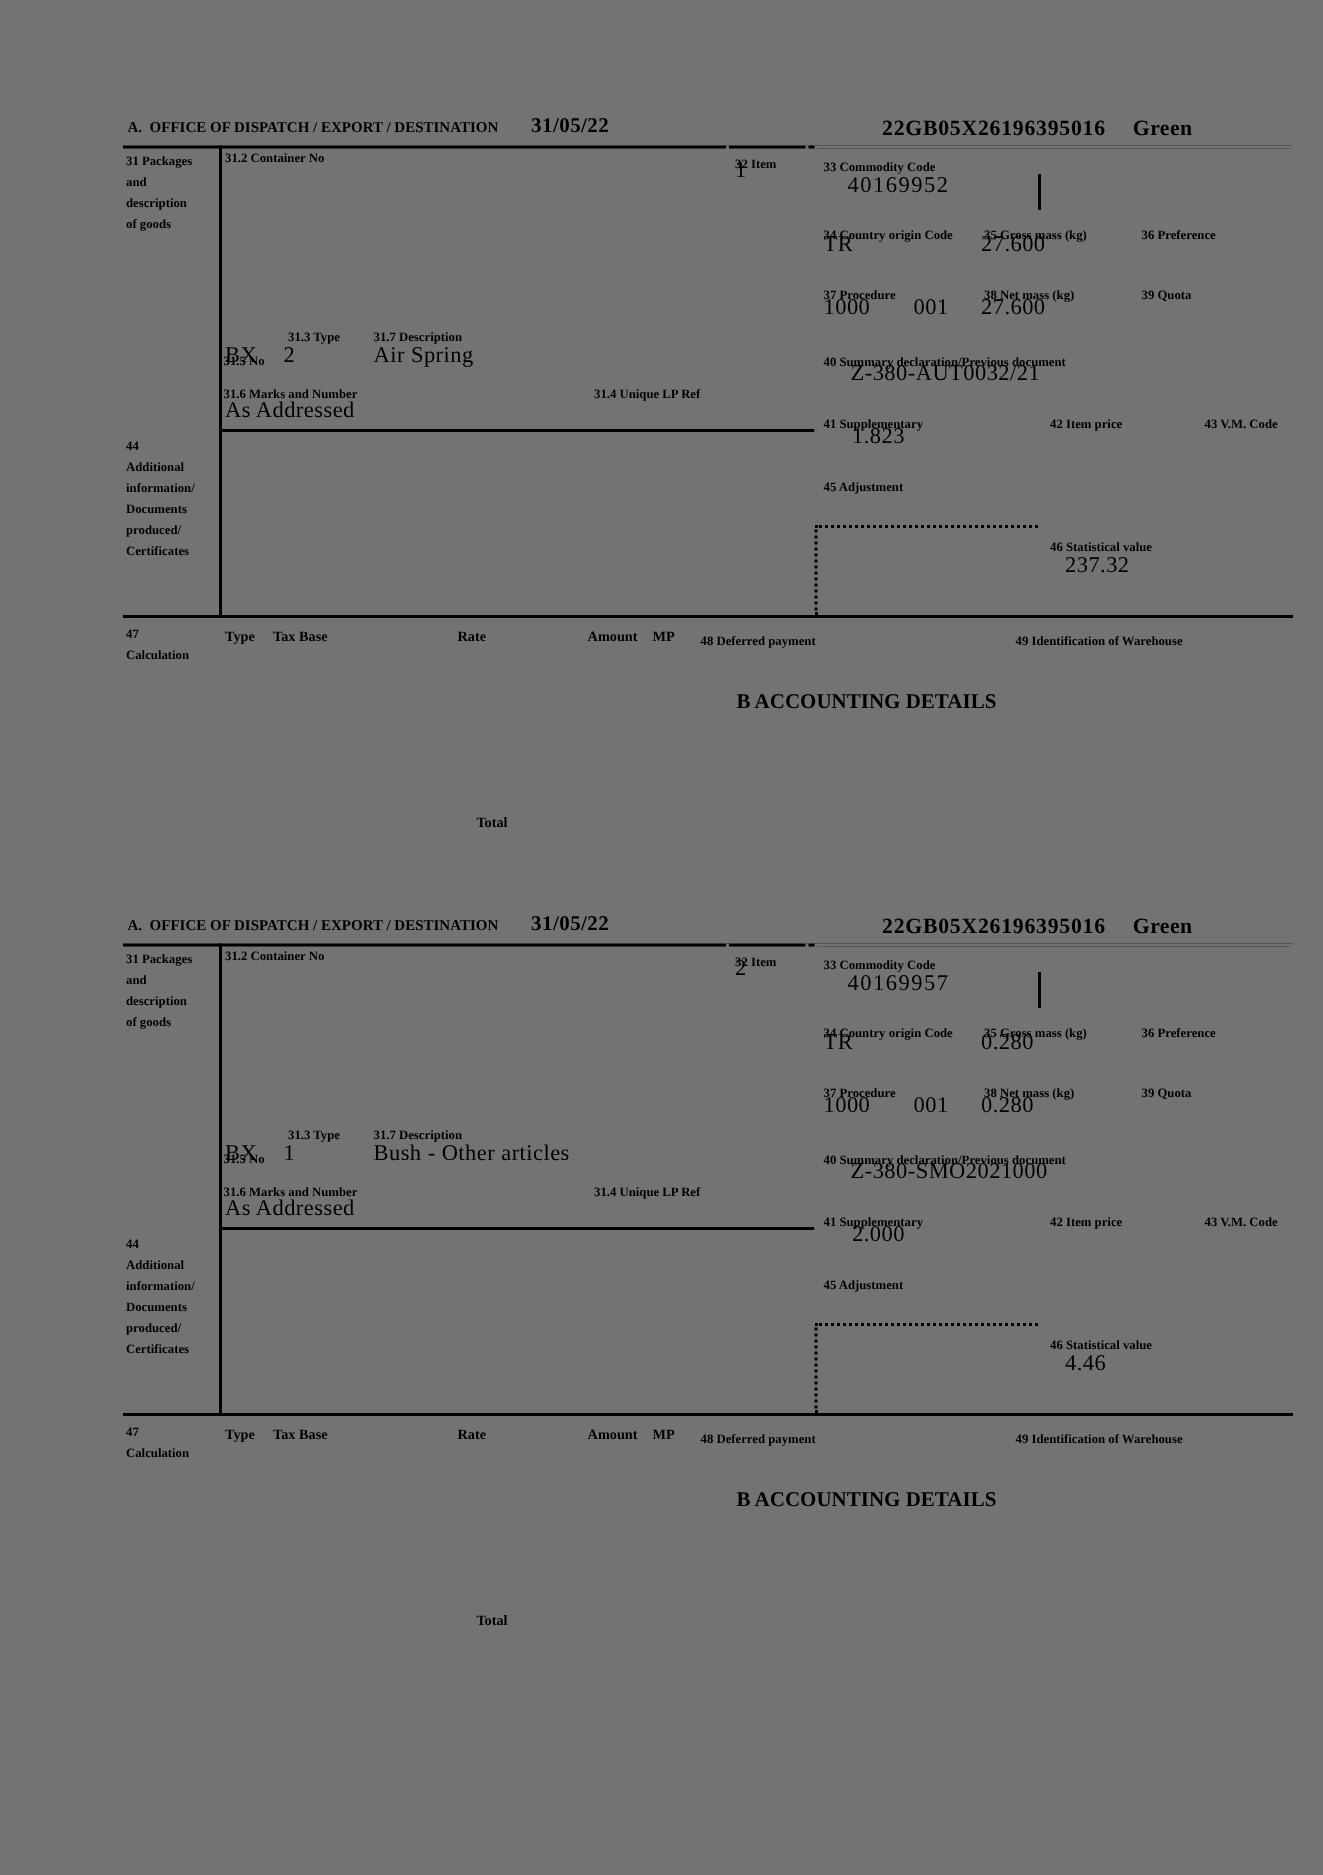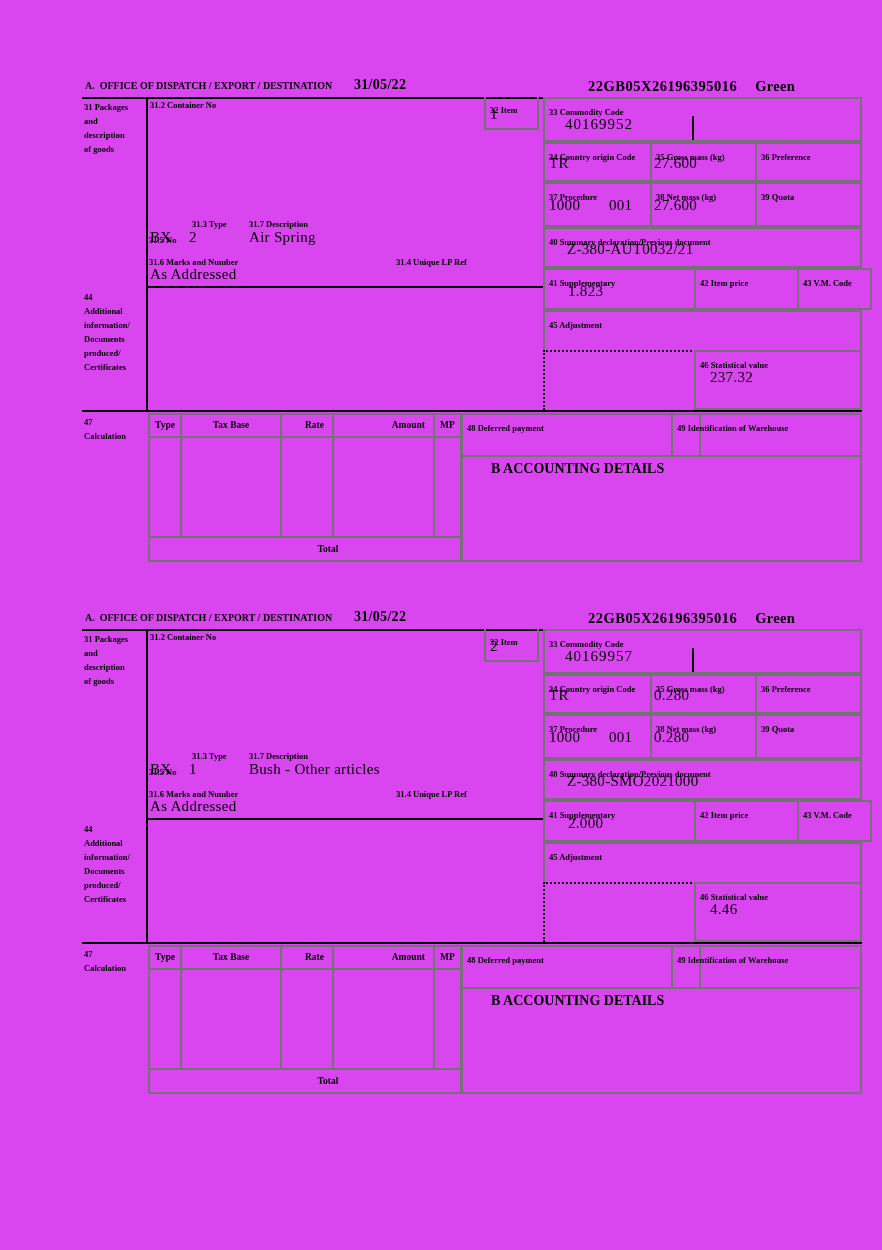--- a/index.html
+++ b/index.html
@@ -1,16 +1,16 @@
 <!DOCTYPE html>
 <html><head>
 <meta charset="utf-8">
 <style>
   html,body{margin:0;padding:0;background:#fff;}
-  .page{position:relative;width:882px;height:1250px;background:#d946ef;color:#000;
+  .page{position:relative;width:882px;height:1250px;background:#737373;color:#000;
         font-family:"Liberation Serif","DejaVu Serif",serif;overflow:hidden;}
   .block{position:absolute;left:0;width:882px;height:500px;}
   .block-0{top:80px;} .block-1{top:612px;}
   .abs{position:absolute;}
   .lbl{font-size:8.5px;font-weight:bold;white-space:nowrap;line-height:10px;}
   .val{font-size:15px;line-height:19px;white-space:nowrap;letter-spacing:0.3px;}
   .box{border:2px solid #737373;padding:2px 4px;box-sizing:border-box;}
   .line{box-sizing:border-box;}
   
   .hdr-office{left:85px;top:0;font-size:10px;font-weight:bold;white-space:pre;}
@@ -53,21 +53,21 @@
   .v-proc1{left:549px;top:116px;} .v-proc2{left:609px;top:116px;}
   .v-net{left:654px;top:116px;}
   .v-summary{left:567px;top:160px;}
   .v-suppl{left:568px;top:202px;}
   .v-stat{left:710px;top:288px;}
   .v-pkgno{left:150px;top:148px;} .v-pkgtype{left:189px;top:148px;} .v-desc{left:249px;top:148px;}
   .v-marks{left:150px;top:185px;}
   
   .c1{left:148px;width:34px;} .c2{left:180px;width:102px;} .c3{left:280px;width:54px;}
   .c4{left:332px;width:103px;} .c5{left:433px;width:29px;}
-  .th{top:333px;height:25px;display:flex;align-items:center;justify-content:center;padding:0;}
+  .th{top:333px;height:25px;display:flex;align-items:center;padding:0;}
   .th.c3,.th.c4{justify-content:flex-end;padding-right:8px;}
   .tb{top:356px;height:102px;}
   .th .lbl,.trow .lbl{font-size:9.5px;line-height:11px;}
   .trow{left:148px;top:456px;width:314px;height:26px;display:flex;align-items:center;justify-content:center;padding:0 0 0 46px;}
   .b48{left:461px;top:333px;width:240px;height:44px;}
   .b49{left:671px;top:333px;width:191px;height:44px;}
   .bB{left:461px;top:375px;width:401px;height:107px;}
   .bB .lbl{font-size:14px;line-height:12px;margin-left:24px;}
 </style>
 </head>

